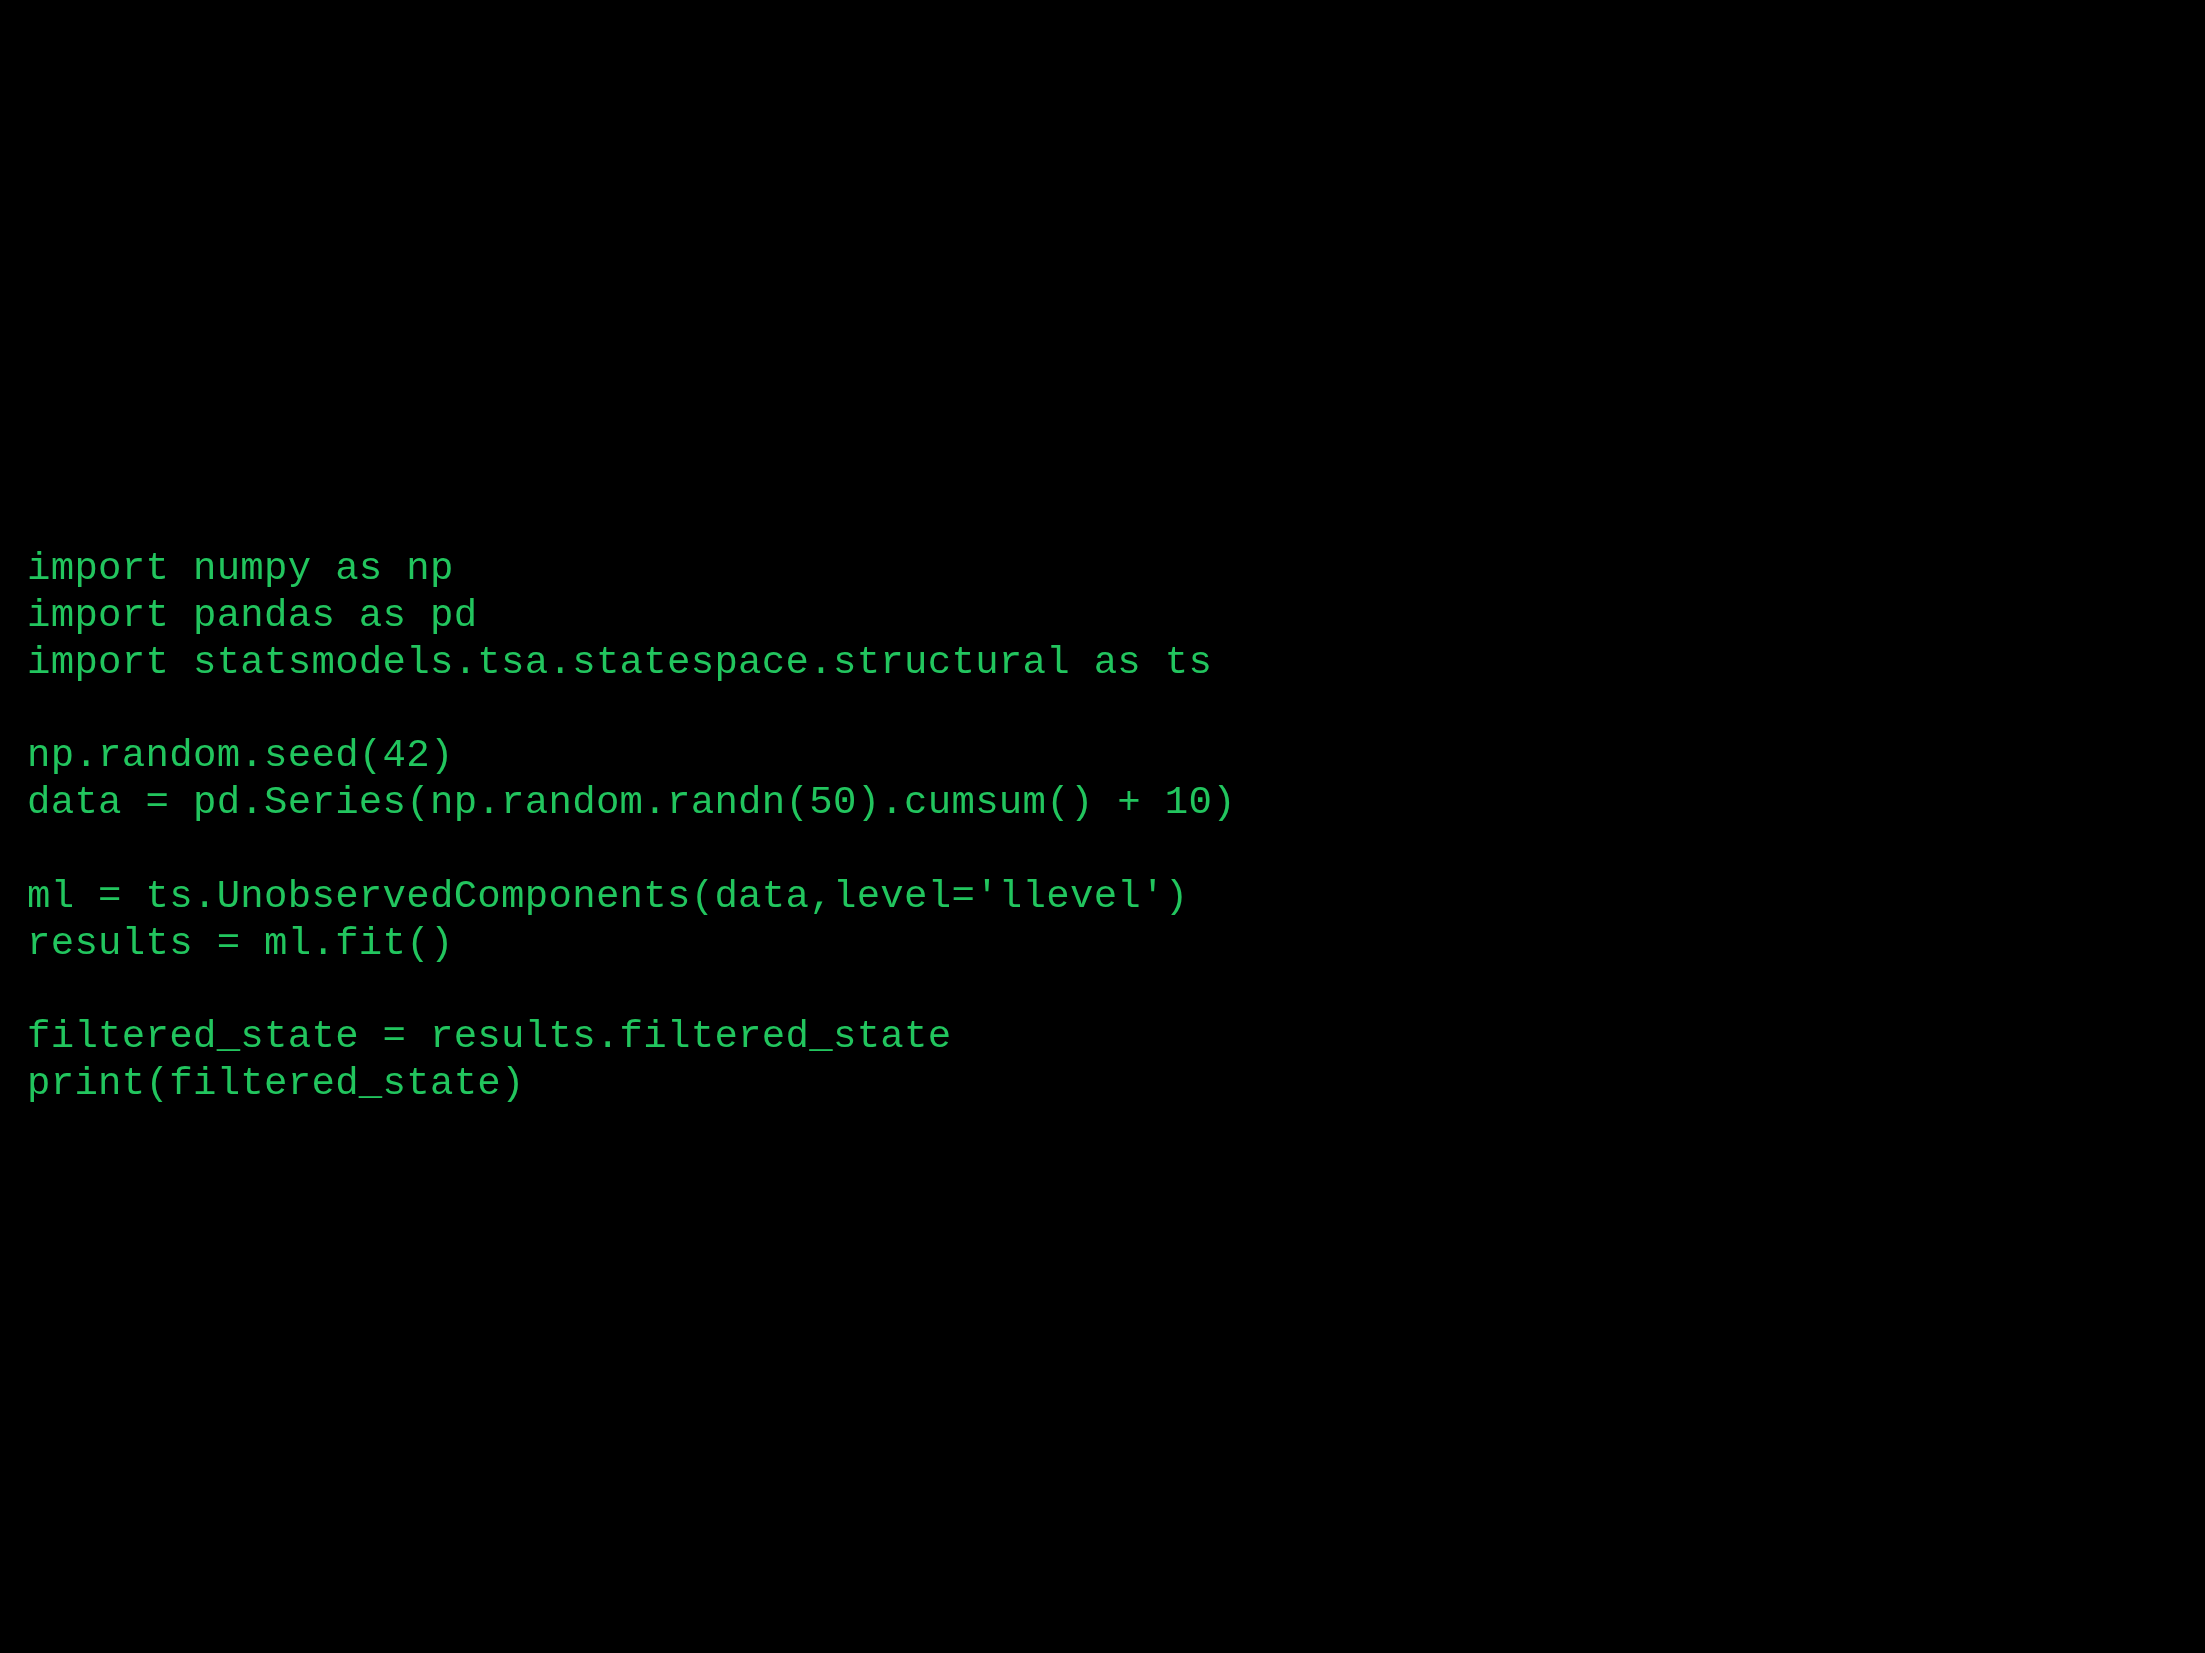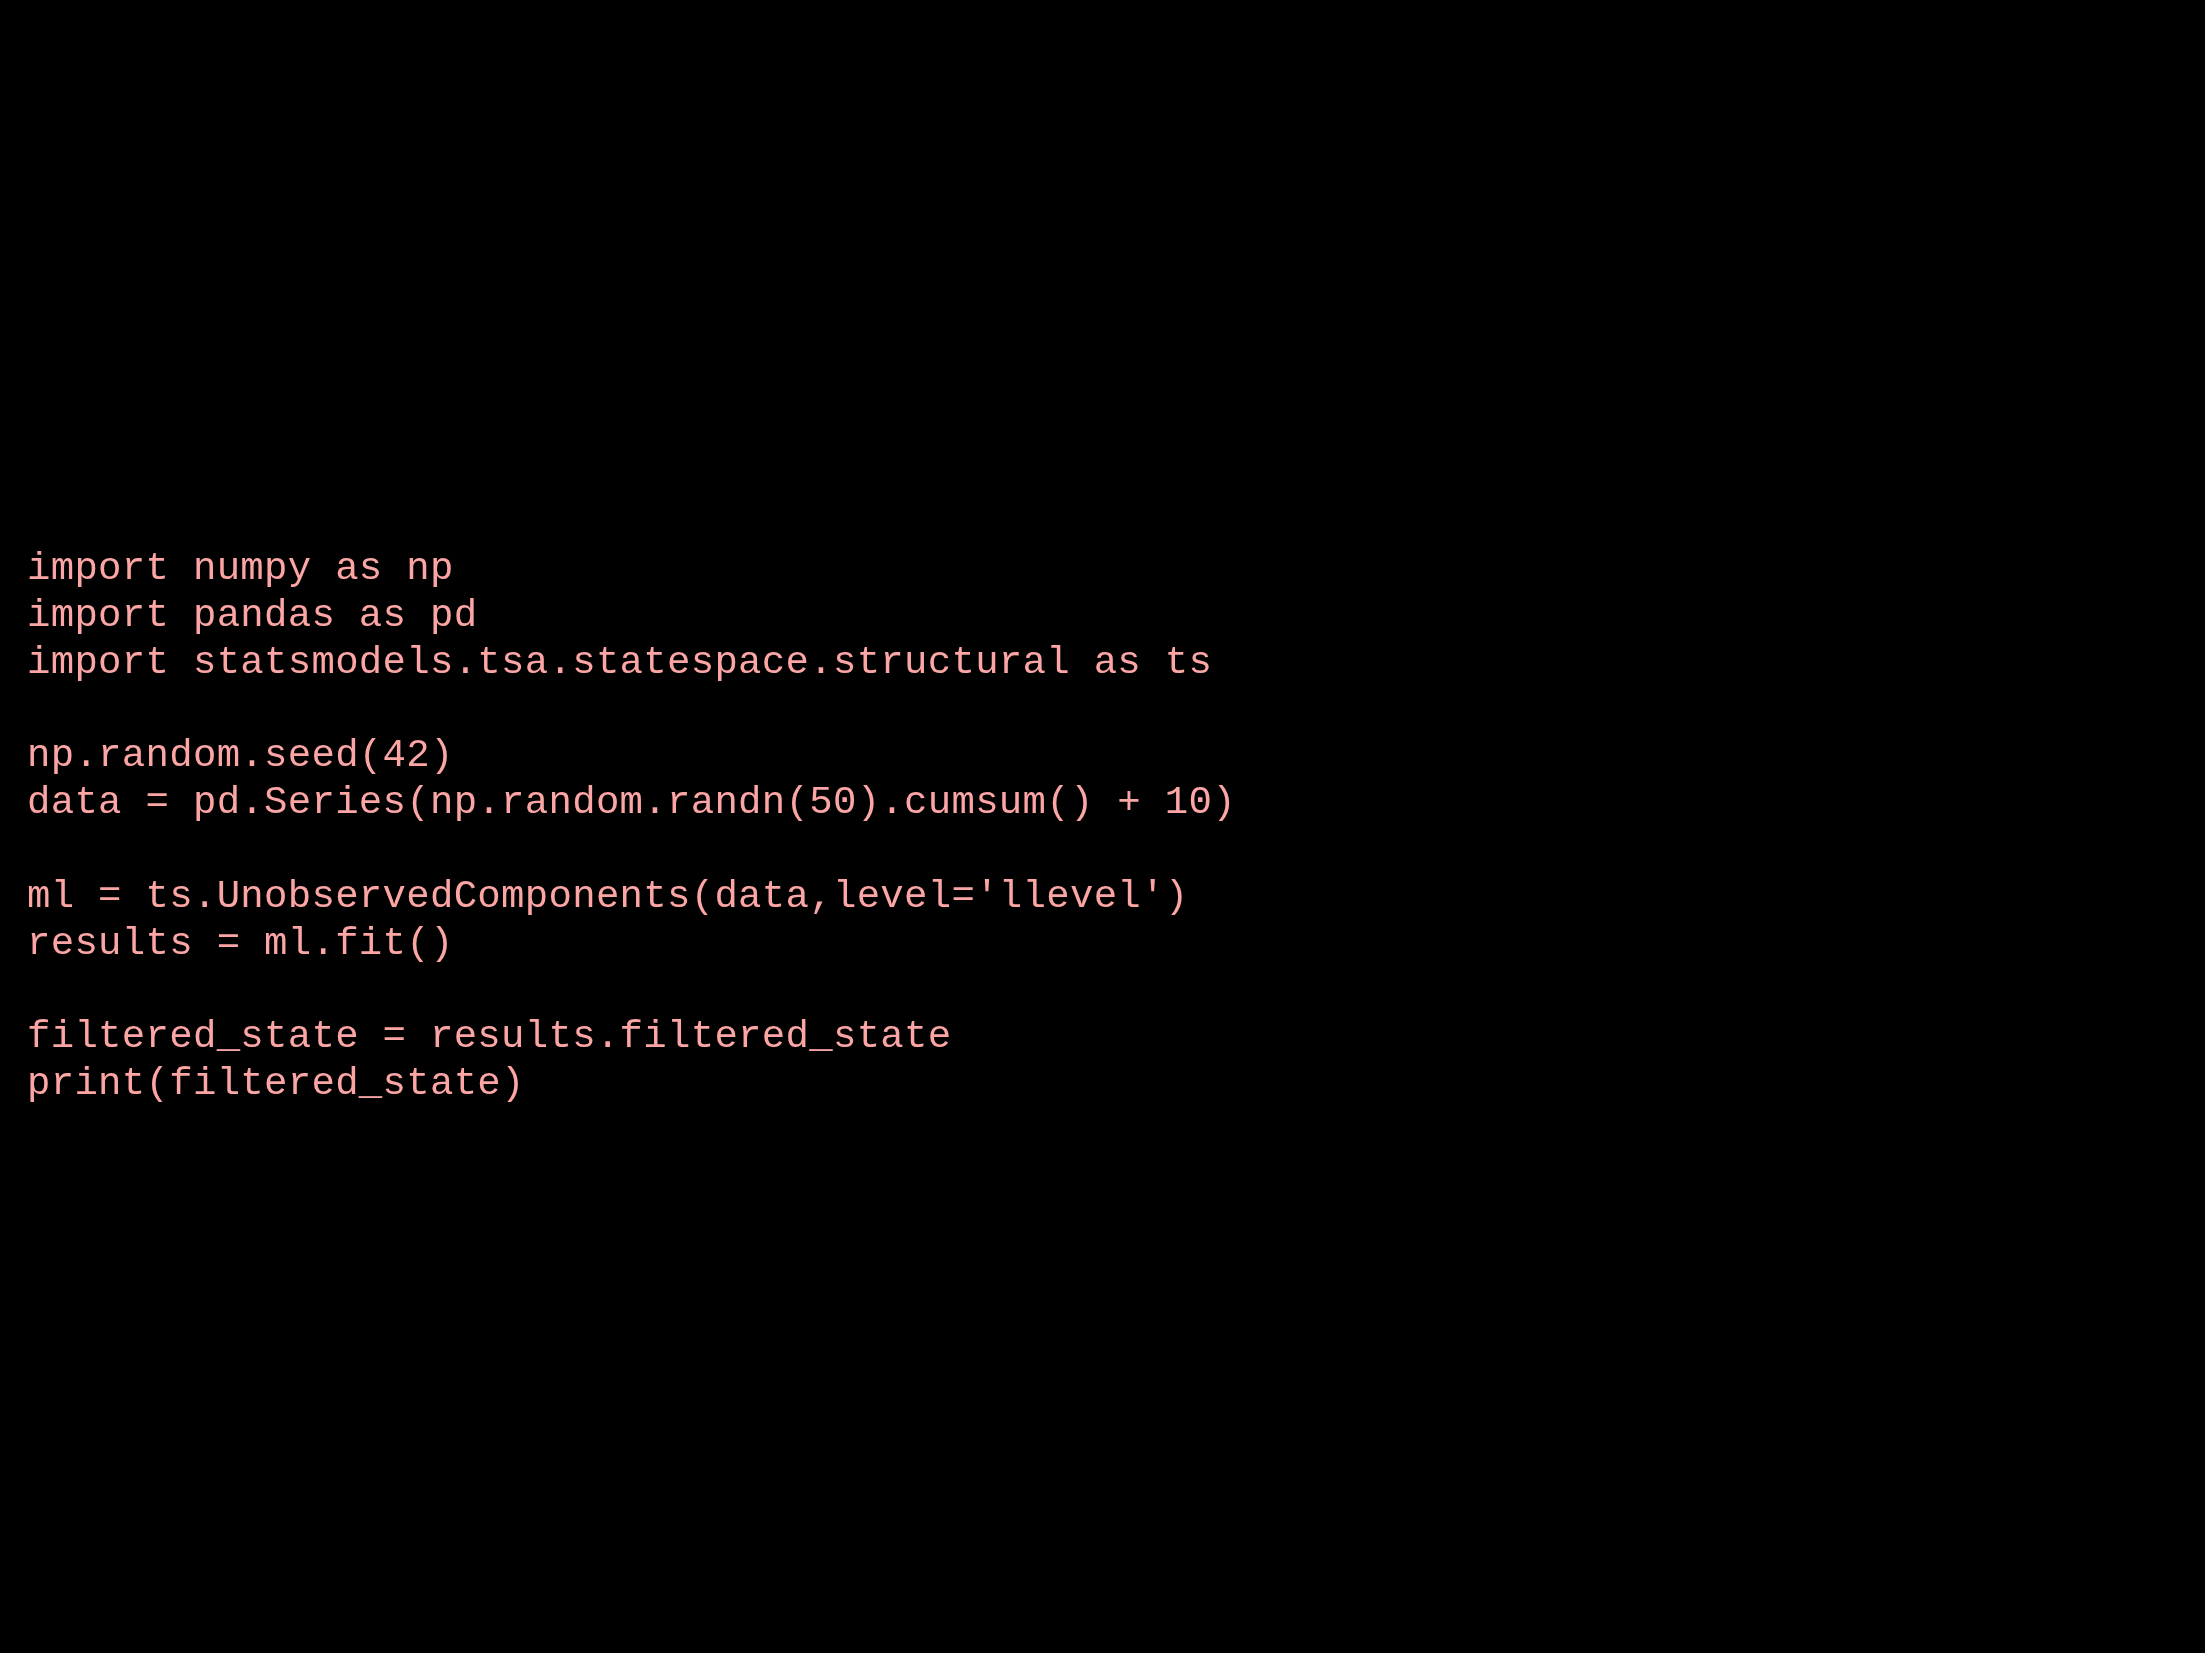--- a/index.html
+++ b/index.html
@@ -11,21 +11,21 @@
       background-color: #000000;
       width: 2205px;
       height: 1654px;
       display: flex;
       align-items: center;
       padding-left: 27px;
     }
     .code-block {
       font-family: "Lucida Console", "Consolas", "Courier New", monospace;
       font-size: 39px;
-      color: #fca5a5;
+      color: #22c55e;
       white-space: pre;
       line-height: 1.2;
       letter-spacing: 0.3px;
       font-weight: 500;
     }
   </style>
 </head>
 <body>
 
 <div class="code-block"><span>import numpy as np</span>

